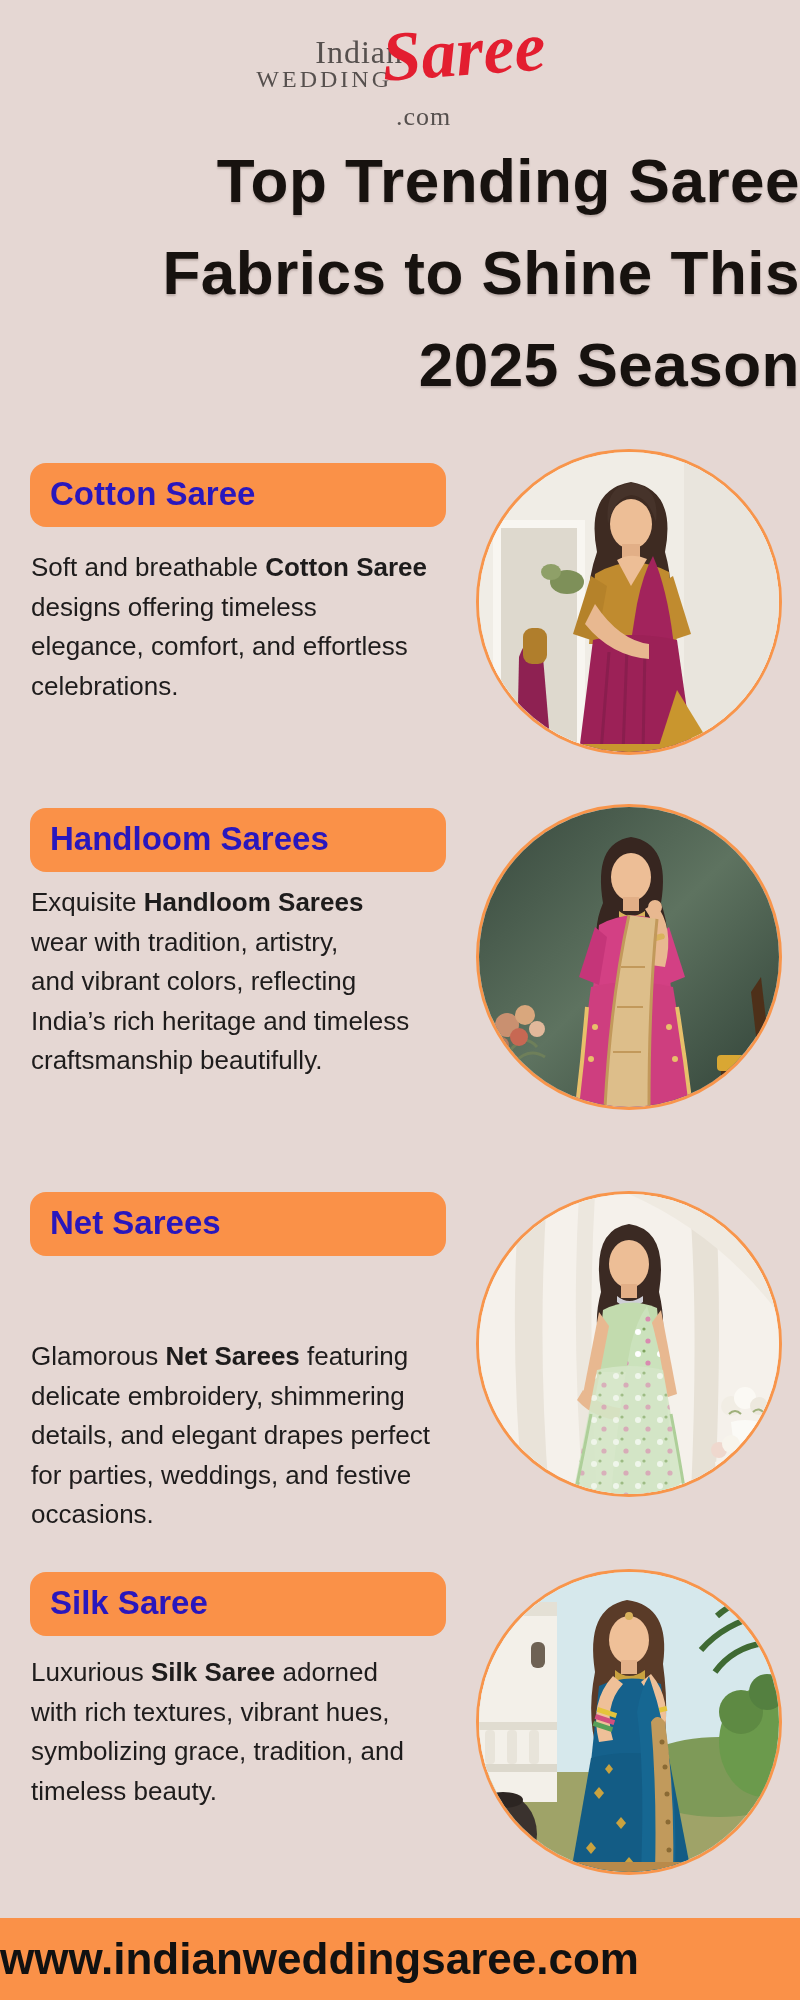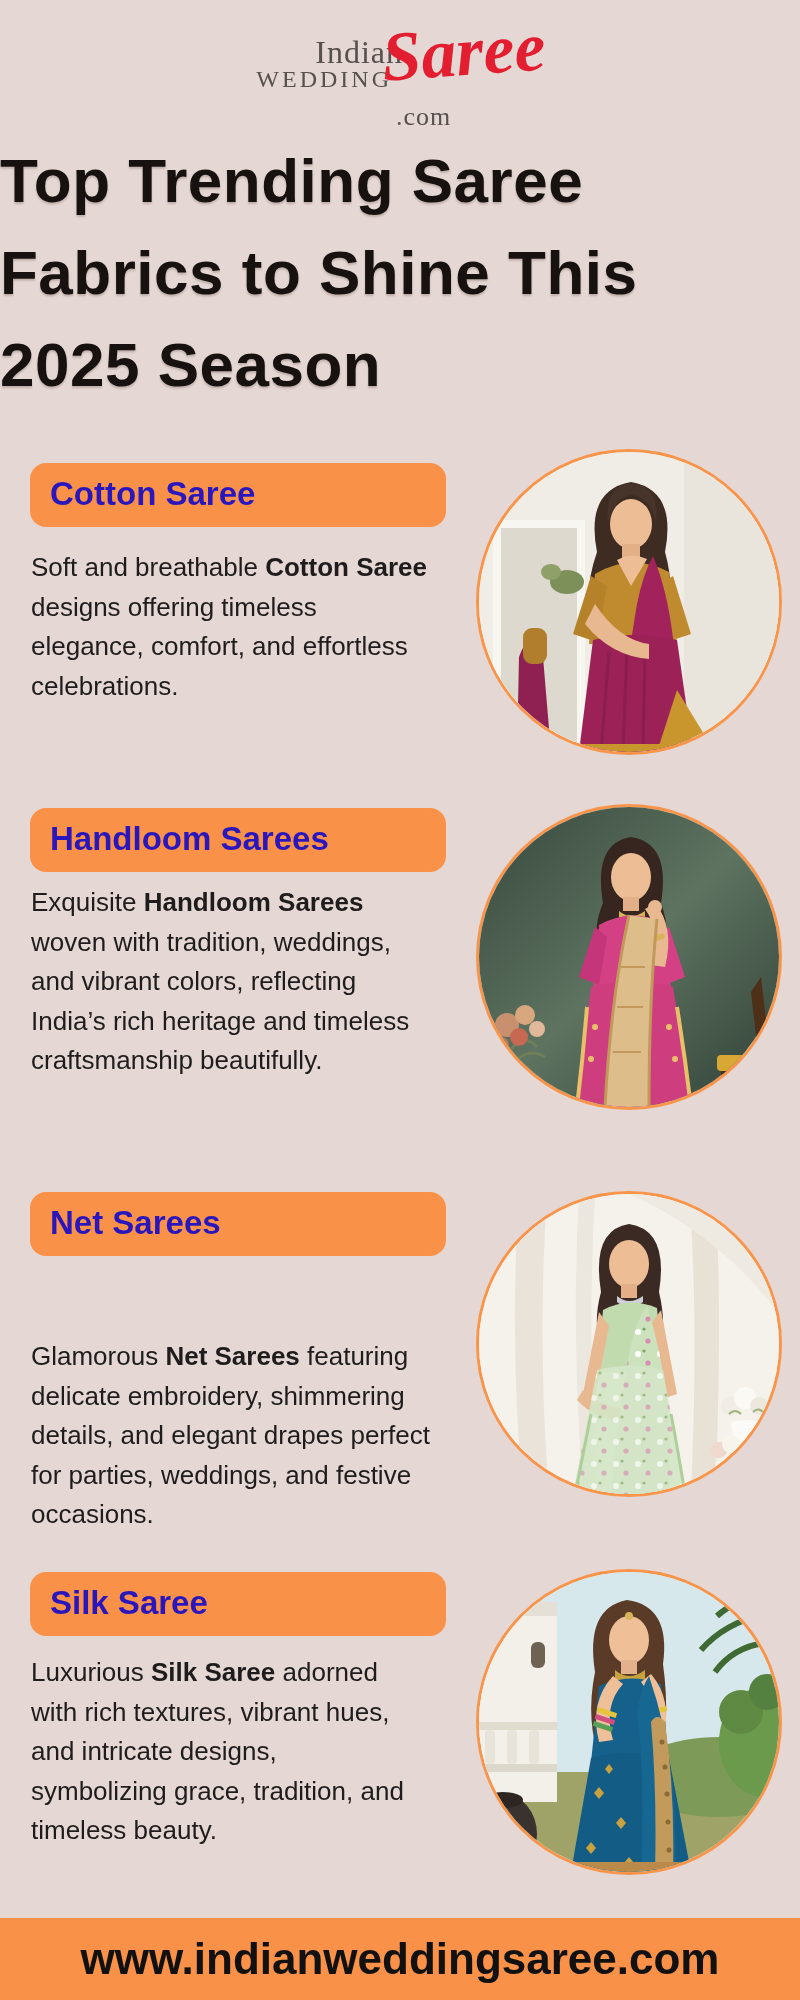--- a/index.html
+++ b/index.html
@@ -22,21 +22,21 @@
     position:absolute;left:132px;top:-14px;
     font-family:"Liberation Serif",serif;font-style:italic;font-weight:bold;
     font-size:70px;color:#E31E30;transform:rotate(-4deg);
   }
   .logo .tld{
     position:absolute;left:146px;top:76px;
     font-family:"Liberation Serif",serif;font-size:26px;color:#56504E;letter-spacing:1px;
   }
   
   .title-block{
-    position:absolute;left:0;top:135px;width:800px;text-align:left;
+    position:absolute;left:0;top:135px;width:800px;text-align:right;
     font-weight:800;font-size:62px;color:#17120F;letter-spacing:0.5px;
     text-shadow:0 2px 2px rgba(80,60,55,0.25);
   }
   .title-block .line{line-height:92px;white-space:nowrap;}
   
   .section-header{
     position:absolute;left:30px;width:416px;height:64px;
     background:#FA9148;border-radius:16px;
   }
   .section-header .label{
@@ -54,21 +54,21 @@
     border:3px solid #F8954B;border-radius:50%;overflow:hidden;background:#EFECE5;
   }
   .photo svg{display:block;width:300px;height:300px;}
   .hdr1{top:463px;} .desc1{top:548px;} .ph1{top:449px;}
   .hdr2{top:808px;} .desc2{top:883px;} .ph2{top:804px;}
   .hdr3{top:1192px;} .desc3{top:1337px;} .ph3{top:1191px;}
   .hdr4{top:1572px;} .desc4{top:1653px;} .ph4{top:1569px;}
   
   .footer{
     position:absolute;left:0;top:1918px;width:800px;height:82px;background:#FA9148;
-    text-align:center;
+    text-align:left;
   }
   .footer .site{
     display:inline-block;line-height:82px;font-size:44px;font-weight:bold;color:#111111;
     text-decoration:none;white-space:nowrap;
   }
 </style>
 </head>
 <body>
 
 <div class="logo">
@@ -127,21 +127,21 @@
     <path d="M198 238 L236 300 L178 300 Z" fill="#C9962E"></path>
     <rect x="100" y="292" width="114" height="8" fill="#C9962E"></rect>
   </svg>
 </div>
 
 <div class="section-header hdr2">
   <span class="label">Handloom Sarees</span>
 </div>
 <div class="desc desc2">
     <div class="line">Exquisite <b>Handloom Sarees</b></div>
-    <div class="line">woven with tradition, weddings,</div>
+    <div class="line">wear with tradition, artistry,</div>
     <div class="line">and vibrant colors, reflecting</div>
     <div class="line">India’s rich heritage and timeless</div>
     <div class="line">craftsmanship beautifully.</div>
   </div>
 <div class="photo ph2">
   <svg viewBox="0 0 300 300">
     <defs>
       <linearGradient id="g2bg" x1="0" y1="0" x2="1" y2="1">
         <stop offset="0" stop-color="#37483D"></stop>
         <stop offset="0.5" stop-color="#5E7360"></stop>
@@ -245,21 +245,20 @@
     <path d="M112 220 Q104 262 96 300 M192 220 Q200 262 206 300" stroke="#AECF99" stroke-width="3" fill="none"></path>
   </svg>
 </div>
 
 <div class="section-header hdr4">
   <span class="label">Silk Saree</span>
 </div>
 <div class="desc desc4">
     <div class="line">Luxurious <b>Silk Saree</b> adorned</div>
     <div class="line">with rich textures, vibrant hues,</div>
-    <div class="line">and intricate designs,</div>
     <div class="line">symbolizing grace, tradition, and</div>
     <div class="line">timeless beauty.</div>
   </div>
 <div class="photo ph4">
   <svg viewBox="0 0 300 300">
     <rect width="300" height="300" fill="#D6E8EC"></rect>
 
     <rect y="200" width="300" height="100" fill="#9FA368"></rect>
     <ellipse cx="240" cy="205" rx="90" ry="40" fill="#7E9A58"></ellipse>
     <ellipse cx="285" cy="170" rx="45" ry="55" fill="#6B9A4C"></ellipse>

